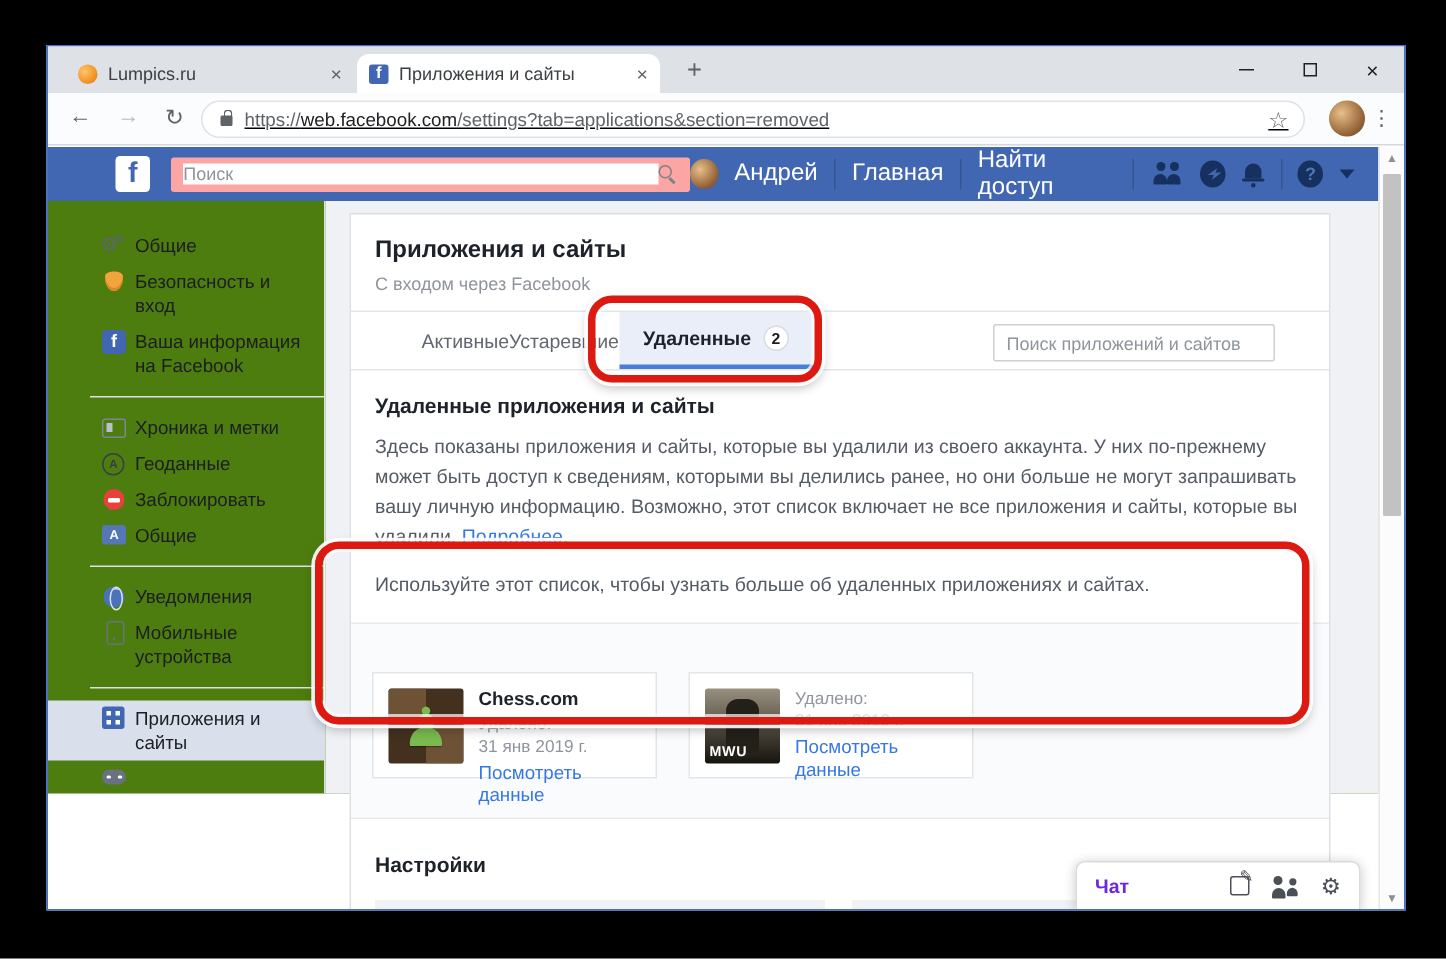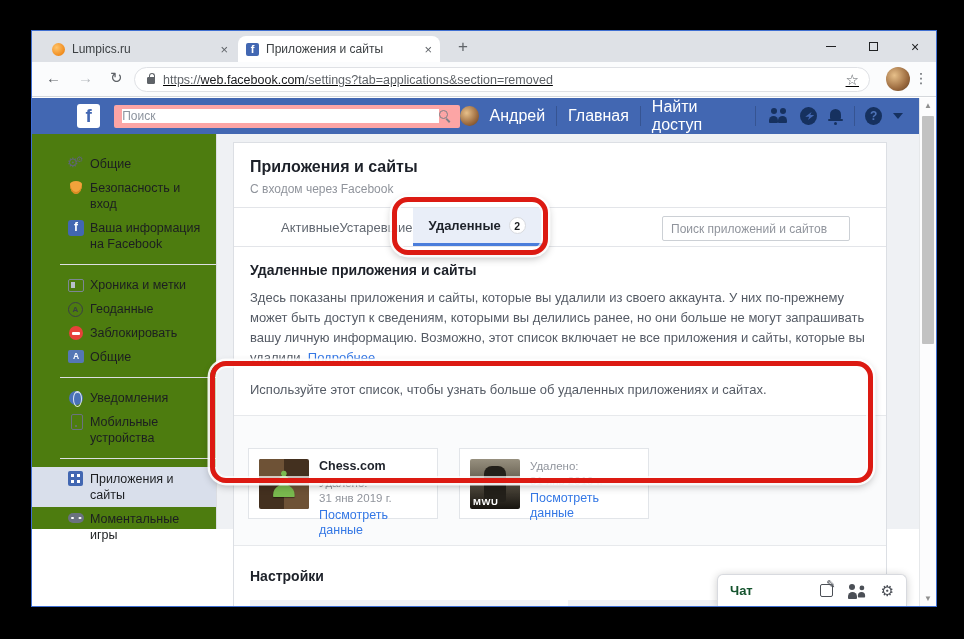--- a/index.html
+++ b/index.html
@@ -210,21 +210,21 @@
   .panel { height:70px; background:#f1f2f5; display:flex; align-items:center; justify-content:center;
            gap:10px; font-size:13px; font-weight:bold; color:#565d68; }
   .panel1 { width:300px; }
   .panel2 { flex:1; }
 
   
   .chatbar { position:absolute; right:12px; bottom:0; width:190px; height:32px; background:#fff;
              border:1px solid #d8dadf; border-bottom:none; border-radius:6px 6px 0 0;
              box-shadow:0 1px 8px rgba(0,0,0,.2); display:flex; align-items:center;
              padding:0 12px; z-index:30; }
-  .chatbar .chatlabel { font-size:13px; color:#14532d; font-weight:bold; flex:1; }
+  .chatbar .chatlabel { font-size:13px; color:#6d28d9; font-weight:bold; flex:1; }
   .chaticons { display:flex; gap:15px; align-items:center; color:#4b4f56; }
   .cic-compose { position:relative; width:13px; height:13px; border:1.5px solid #4b4f56; border-radius:2px; }
   .cic-compose::before { content:"✎"; position:absolute; right:-4px; top:-7px; font-size:11px; color:#4b4f56; }
   .cic-people { position:relative; width:18px; height:14px; }
   .cic-people .person::before { background:#4b4f56; }
   .cic-people .person::after { background:#4b4f56; }
   .cic-people .pp2 { left:9px; transform:scale(.8); }
   .cic-gear { font-size:15px; }
 
   
@@ -347,21 +347,20 @@
             <span class="ic ic-phone"></span>
             <span>Мобильные устройства</span>
           </div>
           <div class="sdiv"></div>
           <div class="sitem selected">
             <span class="ic ic-grid"></span>
             <span>Приложения и сайты</span>
           </div>
           <div class="sitem">
             <span class="ic ic-game"></span>
-            <span>Моментальные игры</span>
           </div>
 
         </div>
 
         <div class="main">
           <div class="card">
             <div class="cardhead">
               <h1>Приложения и сайты</h1>
               <div class="sub">С входом через Facebook</div>
             </div>

